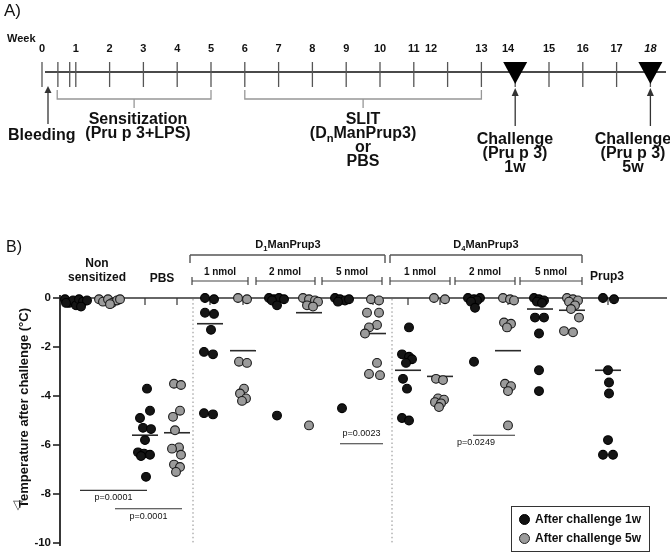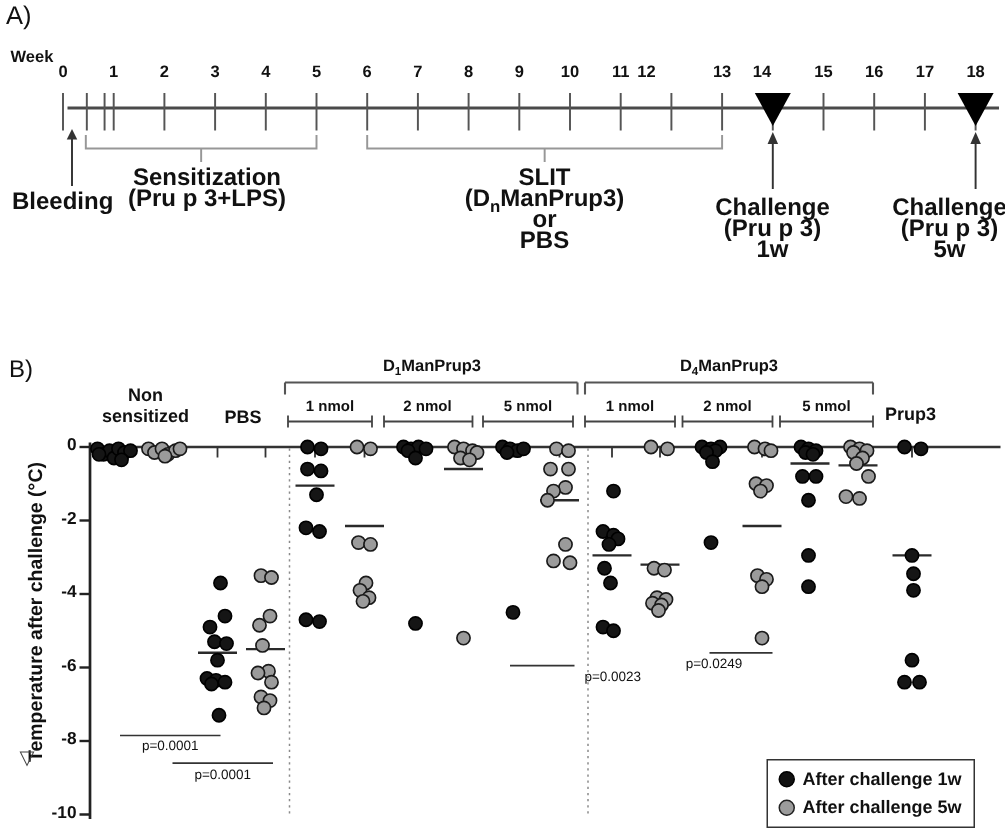--- a/index.html
+++ b/index.html
@@ -326,24 +326,24 @@
     <div class="lbl wk c" style="left: 312.4px; top: 42px;">8</div>
     <div class="lbl wk c" style="left: 346.2px; top: 42px;">9</div>
     <div class="lbl wk c" style="left: 380px; top: 42px;">10</div>
     <div class="lbl wk c" style="left: 413.8px; top: 42px;">11</div>
     <div class="lbl wk c" style="left: 431px; top: 42px;">12</div>
     <div class="lbl wk c" style="left: 481.4px; top: 42px;">13</div>
     <div class="lbl wk c" style="left: 508px; top: 42px;">14</div>
     <div class="lbl wk c" style="left: 549px; top: 42px;">15</div>
     <div class="lbl wk c" style="left: 582.8px; top: 42px;">16</div>
     <div class="lbl wk c" style="left: 616.6px; top: 42px;">17</div>
-    <div class="lbl wk c" style="left: 650.4px; top: 42px;">18</div>
+    <div class="lbl wk c" style="left: 650.4px; top: 42px; font-style: italic;">18</div>
     <div class="lbl ytick" style="left: 29px; top: 291px;">0</div>
     <div class="lbl ytick" style="left: 29px; top: 340px;">-2</div>
     <div class="lbl ytick" style="left: 29px; top: 389px;">-4</div>
     <div class="lbl ytick" style="left: 29px; top: 438px;">-6</div>
     <div class="lbl ytick" style="left: 29px; top: 487px;">-8</div>
     <div class="lbl ytick" style="left: 29px; top: 536px;">-10</div>
     <div class="lbl plab c" style="left: 113.5px; top: 493.325px;">p=0.0001</div>
     <div class="lbl plab c" style="left: 148.5px; top: 511.7px;">p=0.0001</div>
-    <div class="lbl plab c" style="left: 361.5px; top: 447px; margin-left: 47px;">p=0.0023</div>
+    <div class="lbl plab c" style="left: 361.5px; top: 429px;">p=0.0023</div>
     <div class="lbl plab c" style="left: 476px; top: 438.2px;">p=0.0249</div>
   </div>
 
 </body></html>

